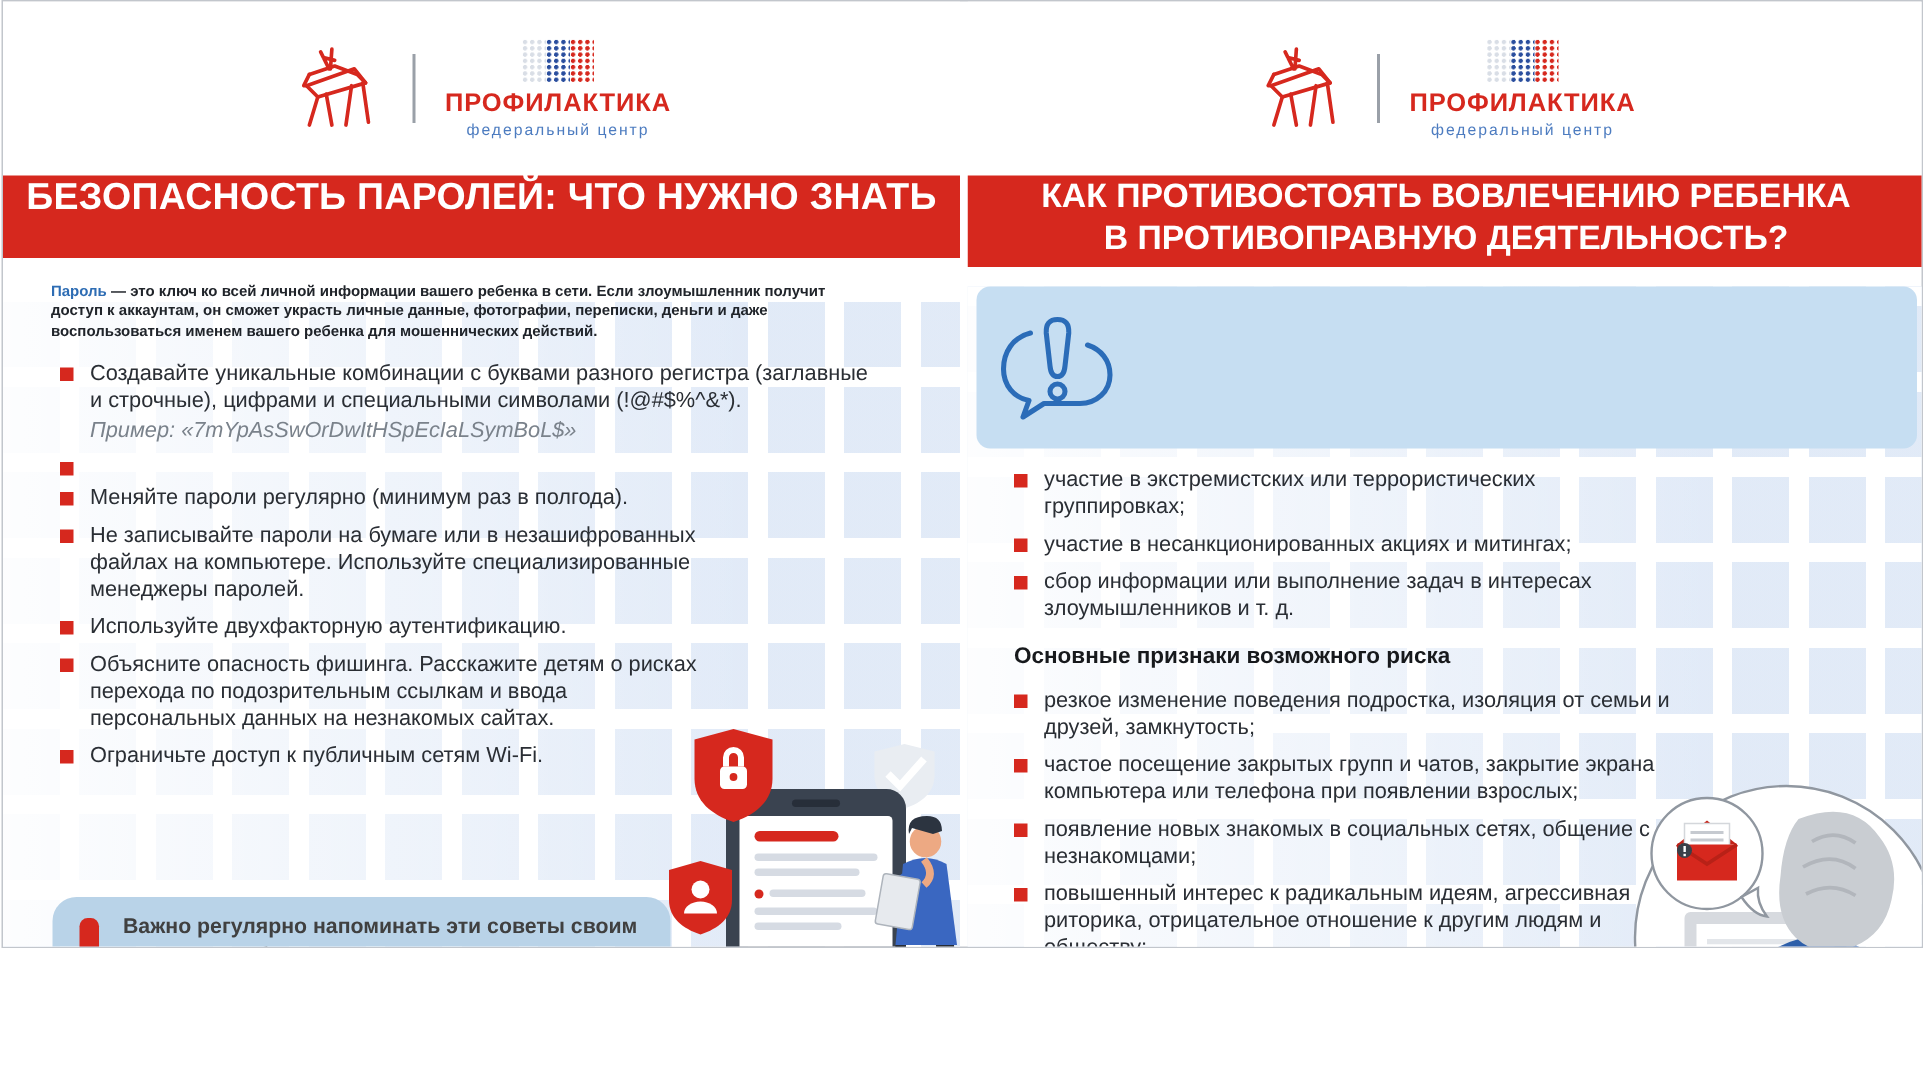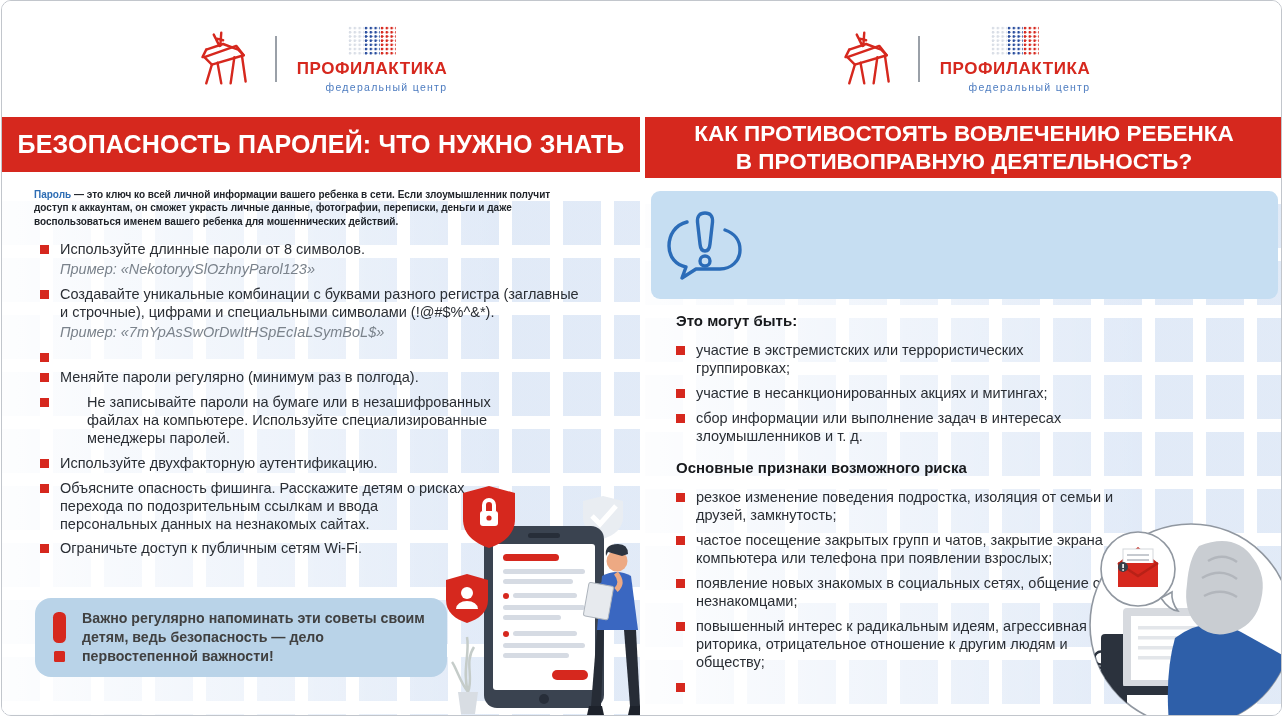--- a/index.html
+++ b/index.html
@@ -1,41 +1,41 @@
 <!DOCTYPE html>
 <html><head>
 <meta charset="utf-8">
 <style>
   * { margin:0; padding:0; box-sizing:border-box; }
   html,body { background:#ffffff; }
   body { font-family:"Liberation Sans", sans-serif; }
   .page {
-    position:relative; width:1281px; height:716px; margin:0 auto;
-    background:#fff; border:1px solid #c2c6cc; border-radius:10px; overflow:hidden;padding-left:25px;
+    position:relative; width:1281px; height:632px; margin:0 auto;
+    background:#fff; border:1px solid #c2c6cc; border-radius:0; overflow:hidden;padding-left:25px;
   }
   .panel { position:absolute; top:0; height:716px; overflow:hidden; }
   .panel.left  { left:0;   width:638px; }
   .panel.right { left:643px; width:638px; }
 
   
   .hdr { height:116px; display:flex; align-items:center; justify-content:center; background:#fff; }
   .logo { display:flex; align-items:center; gap:20px; }
   .deer { width:60px; height:60px; }
   .logo-div { width:2px; height:46px; background:#9aa0a8; }
   .brand { text-align:center; }
   .flag { display:flex; width:48px; height:29px; margin:0 auto 4px; }
   .flag i { width:16px; height:100%;
     background-image:radial-gradient(circle at 2px 2px, var(--c) 1.3px, transparent 1.6px);
     background-size:4.8px 4.2px; }
   .brand-name { font-weight:bold; font-size:17px; letter-spacing:.6px; color:#d6281e; }
-  .brand-sub  { font-size:10.5px; letter-spacing:1.3px; color:#4d7cc0; margin-top:2px;text-align:right; }
+  .brand-sub  { font-size:10.5px; letter-spacing:1.3px; color:#4d7cc0; margin-top:2px; }
 
   
   .banner { background:#d6281e; color:#fff; font-weight:bold; text-align:center;
-    display:flex; flex-direction:column; justify-content:center; }
+    display:flex; flex-direction:column; }
   .panel.left  .banner { height:55px; font-size:25px; letter-spacing:.2px; }
   .panel.right .banner { height:61px; font-size:22.5px; line-height:1.24; }
 
   
   .bd { position:relative; height:545px; background-color:#fff;
     background-image:
       linear-gradient(to right, rgba(255,255,255,.93), rgba(255,255,255,.45) 45%, rgba(255,255,255,.05) 78%),
       repeating-linear-gradient(to bottom, #ffffff 0 13px, transparent 13px 57px),
       repeating-linear-gradient(to right, rgba(203,219,242,.6) 0 38px, #ffffff 38px 51px);
   }
@@ -44,21 +44,21 @@
 
   .intro { margin:16px 28px 0 32px; max-width:545px; font-weight:bold;
     font-size:10px; line-height:1.33; color:#20242a; }
   .blue { color:#2e6db4; }
 
   .list { margin:13px 0 0 38px; }
   .it { display:flex; gap:11px; margin-bottom:7px; font-size:14.5px; line-height:1.24; color:#2a2e34; }
   .sq { flex:none; width:9px; height:9px; background:#d6281e; margin-top:4px; }
   .txt { max-width:520px; }
   .ex { font-style:italic; color:#7a828b; margin-top:2px; }
-  .w455 .txt { max-width:455px;margin-left:27px; }
+  .w455 .txt { max-width:455px; }
   .w415 .txt { max-width:415px; }
 
   .warn { position:absolute; left:33px; top:410px; width:412px; min-height:68px;
     background:#b9d3e8; border-radius:16px; padding:11px 20px 11px 16px;
     display:flex; gap:14px; align-items:flex-start; }
   .warn svg { flex:none; margin-top:3px; }
   .warn-t { font-weight:bold; font-size:14.2px; line-height:1.34; color:#404040; }
 
   .illu-left  { position:absolute; right:0;  top:268px; width:200px; height:276px; }
   .illu-right { position:absolute; right:-12px; top:325px; width:212px; height:217px; }
@@ -103,27 +103,20 @@
     </div>
 
     <div class="banner">
       <div>БЕЗОПАСНОСТЬ ПАРОЛЕЙ: ЧТО НУЖНО ЗНАТЬ</div>
     </div>
 
     <div class="bd">
       <p class="intro"><span class="blue">Пароль</span><span> — это ключ ко всей личной информации вашего ребенка в сети. Если злоумышленник получит доступ к аккаунтам, он сможет украсть личные данные, фотографии, переписки, деньги и даже воспользоваться именем вашего ребенка для мошеннических действий.</span></p>
 
       <div class="list">
-        <div class="it">
-          <span class="sq"></span>
-          <div class="txt">
-              <div>Используйте длинные пароли от 8 символов.</div>
-            <div class="ex">Пример: «NekotoryySlOzhnyParol123»</div>
-            </div>
-        </div>
         <div class="it">
           <span class="sq"></span>
           <div class="txt">
               <div>Создавайте уникальные комбинации с буквами разного регистра (заглавные и строчные), цифрами и специальными символами (!@#$%^&amp;*).</div>
             <div class="ex">Пример: «7mYpAsSwOrDwItHSpEcIaLSymBoL$»</div>
             </div>
         </div>
         <div class="it">
           <span class="sq"></span>
         </div>
@@ -242,21 +235,20 @@
       <div class="defbox">
         <svg width="80" height="74" viewBox="0 0 80 74">
           <g fill="none" stroke="#2b6cb8" stroke-width="3.4" stroke-linecap="round" stroke-linejoin="round">
             <path d="M22 14 C10 17 4 27 4 38 c0 11 7 19 17 21 l-4 11 14 -9 h24 c11 0 20 -8 20 -19 0 -10 -6 -17 -15 -20"></path>
             <path d="M40 5 q8 0 7.5 9 l-2.5 22 q-0.6 7 -5 7 t-5 -7 l-2.5 -22 q-0.5 -9 7.5 -9 z"></path>
             <circle cx="40" cy="53" r="5"></circle>
           </g>
         </svg>
       </div>
 
-      <div class="sect">Это могут быть:</div>
       <div class="list">
         <div class="it">
           <span class="sq"></span>
           <div class="txt">участие в экстремистских или террористических группировках;</div>
         </div>
         <div class="it">
           <span class="sq"></span>
           <div class="txt">участие в несанкционированных акциях и митингах;</div>
         </div>
         <div class="it">

